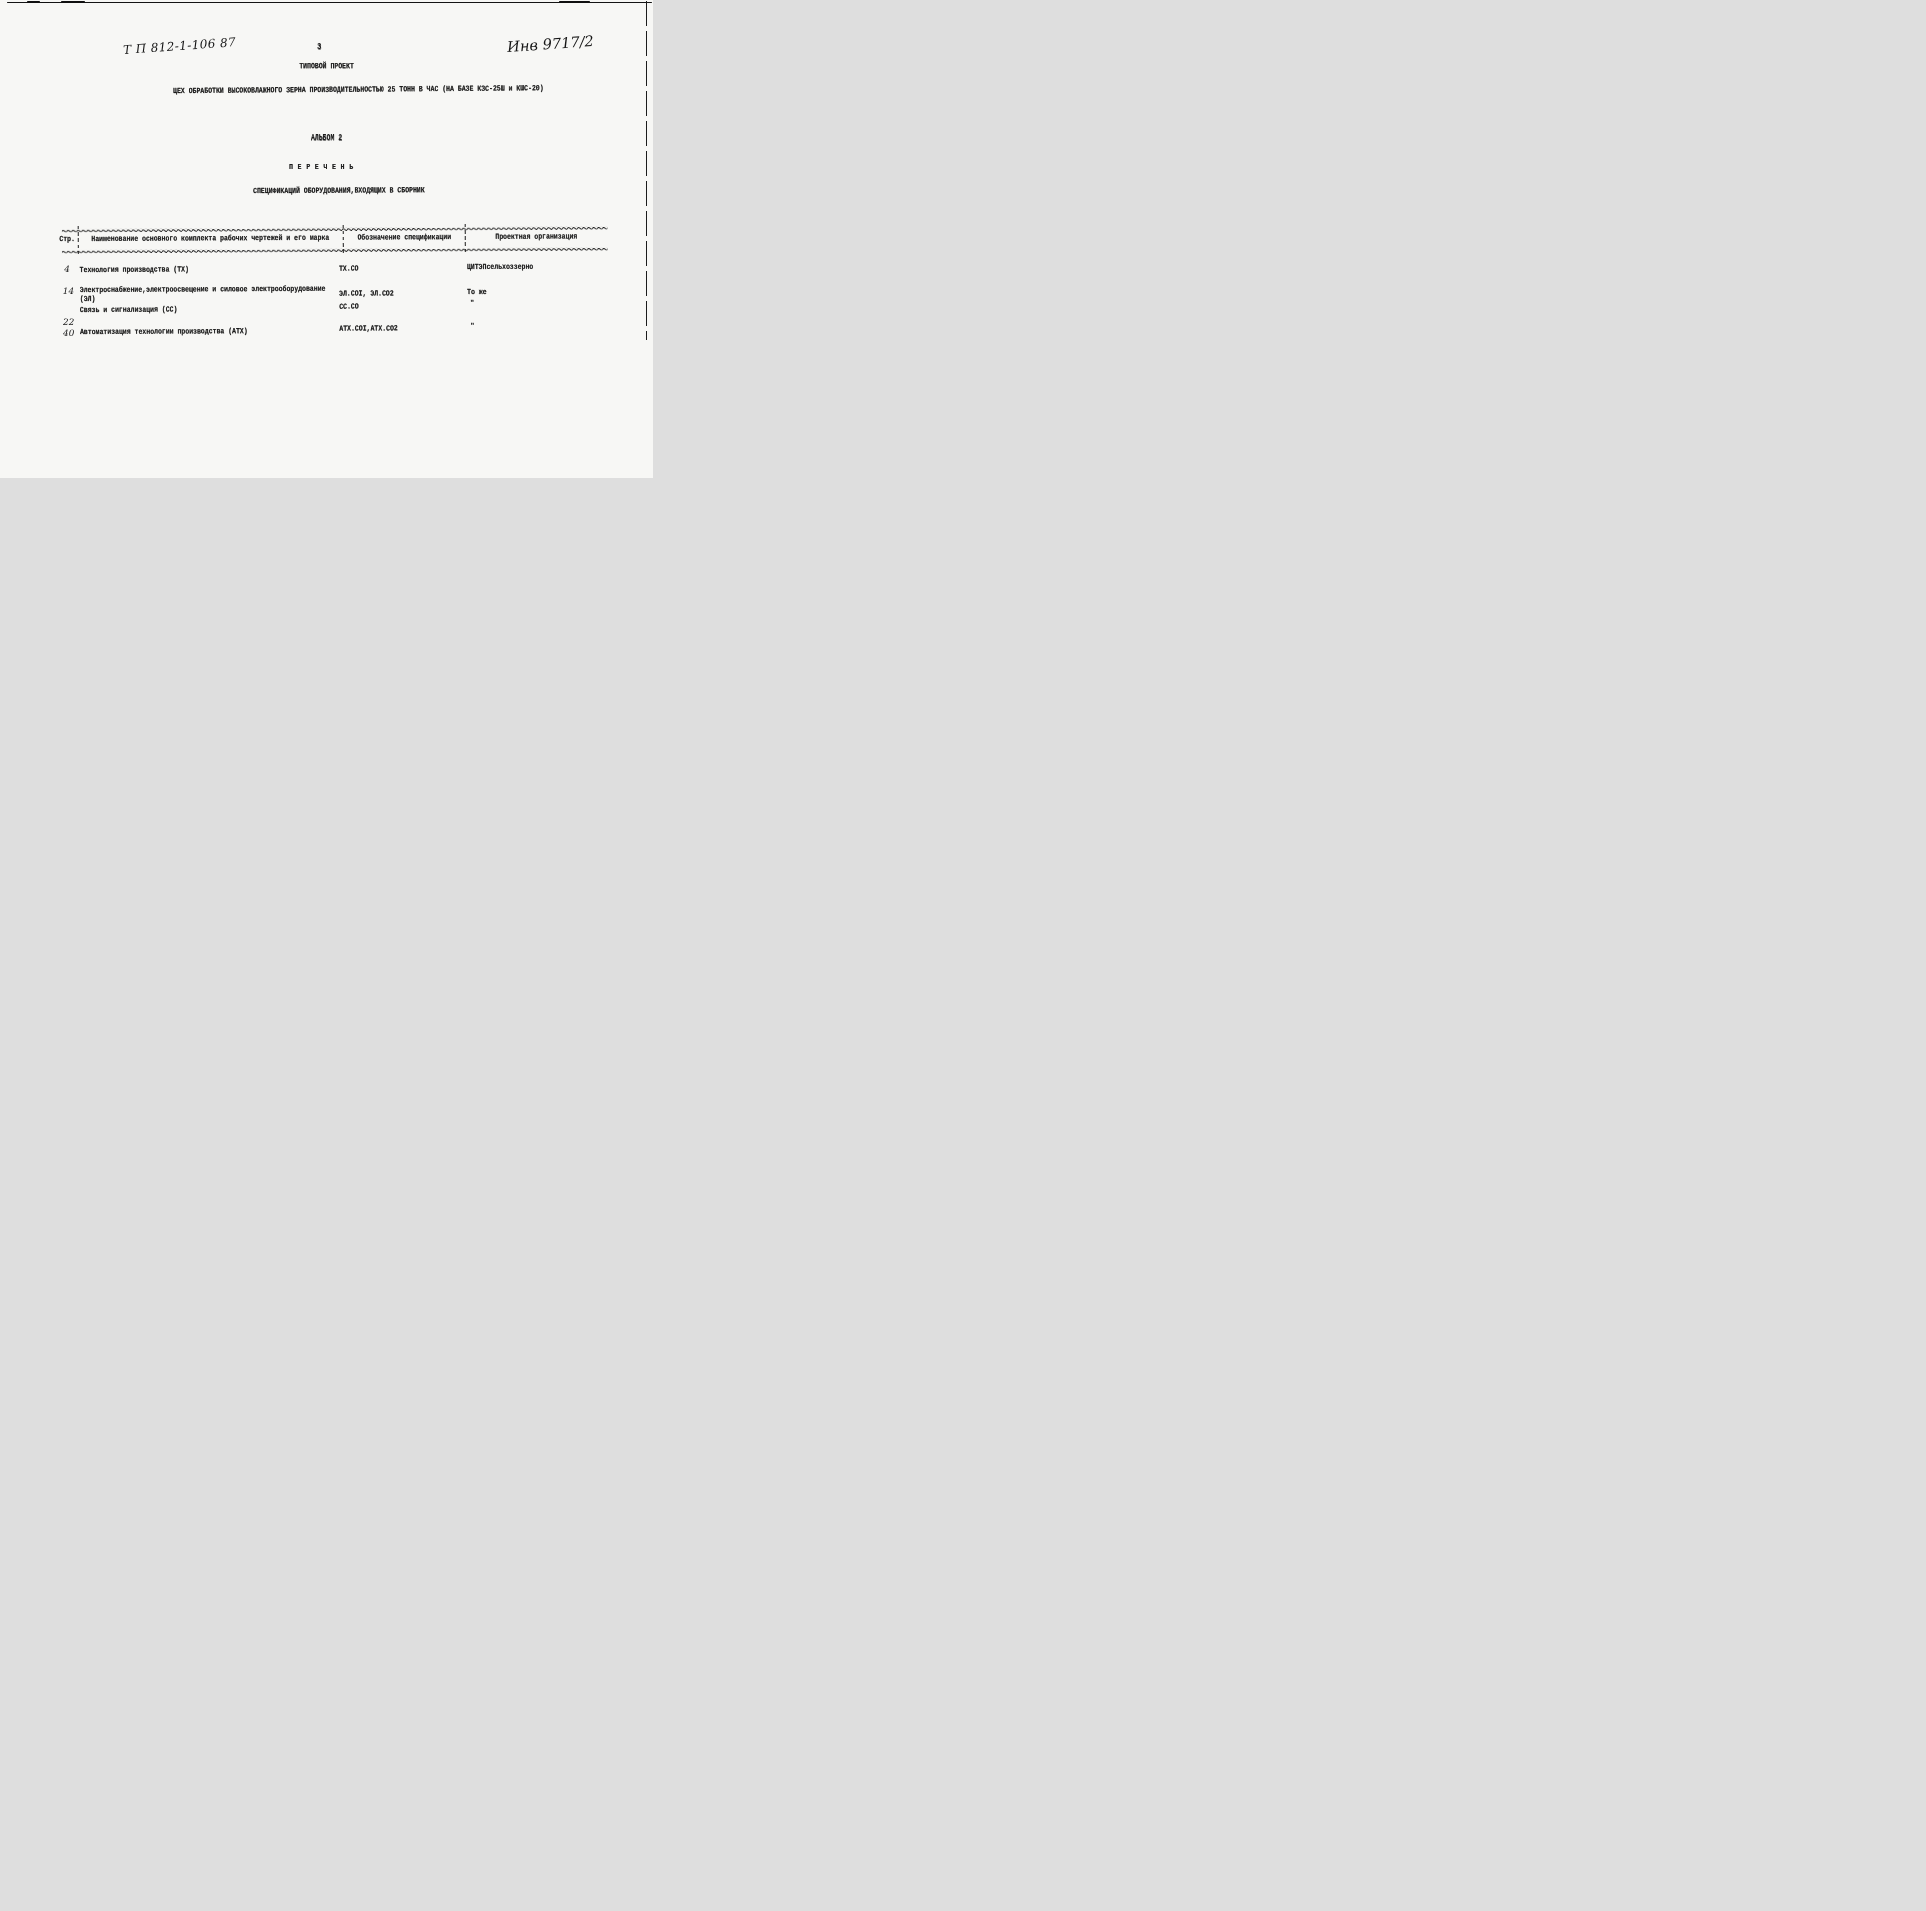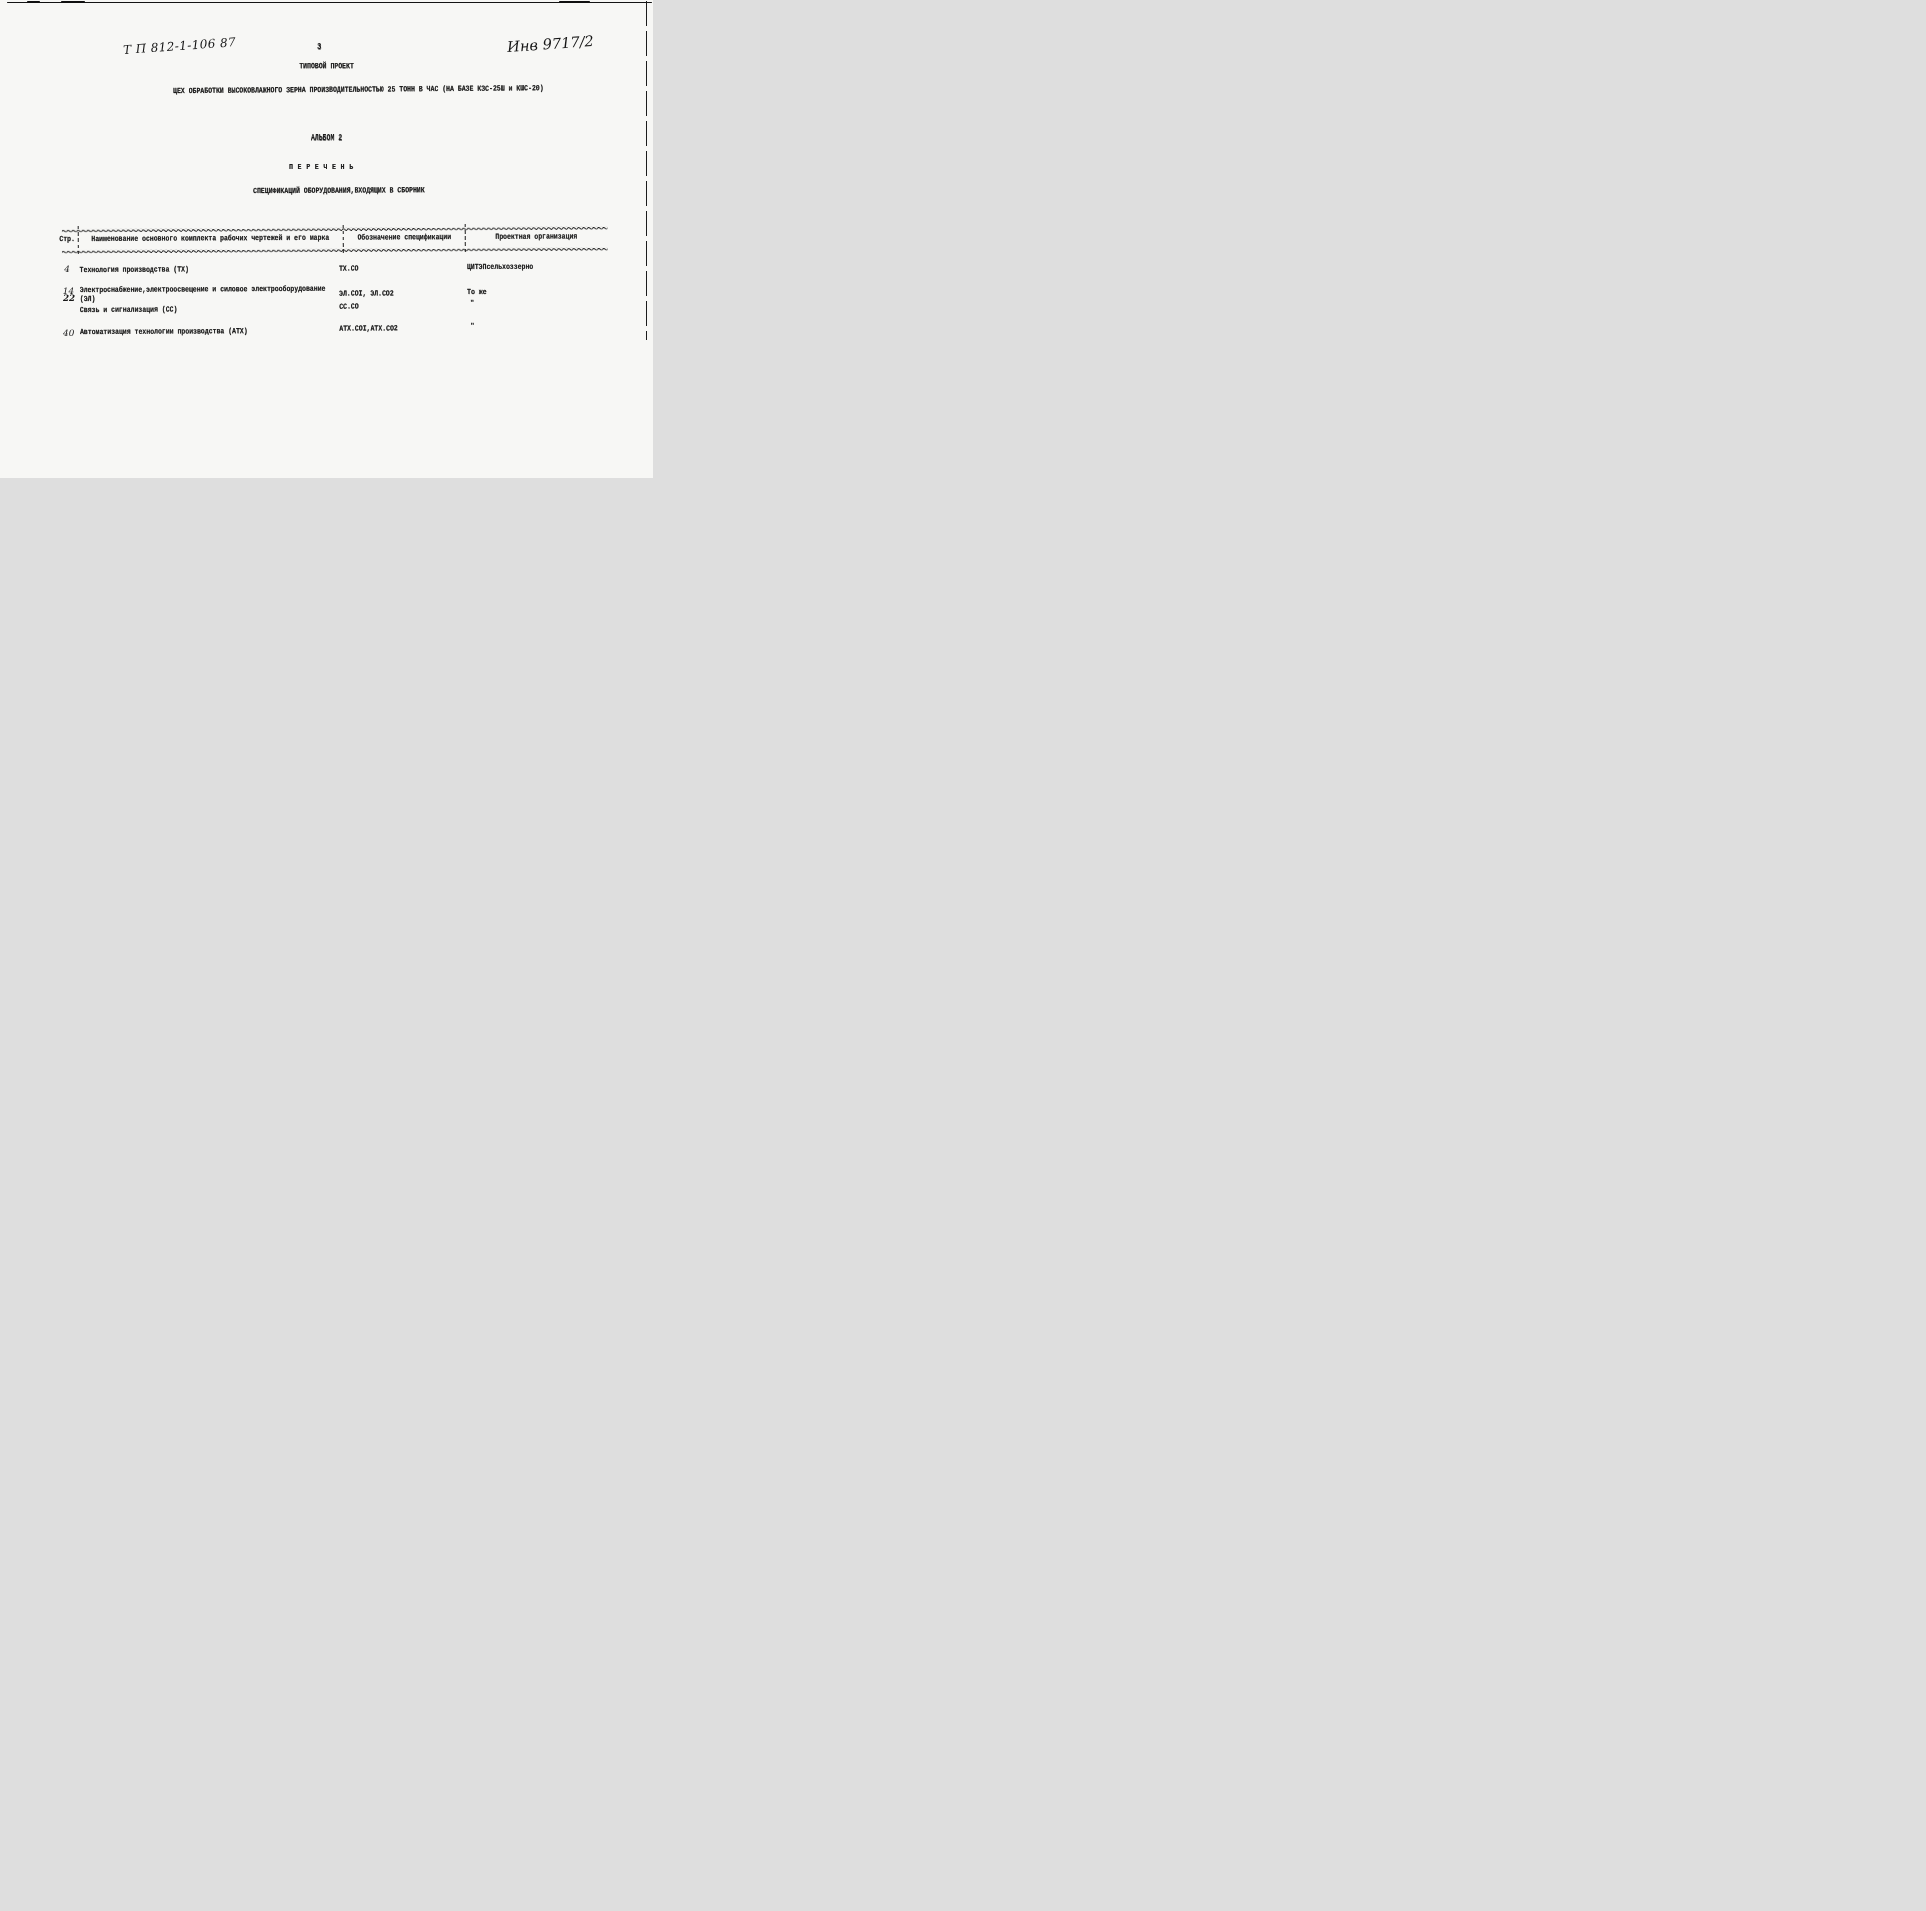--- a/index.html
+++ b/index.html
@@ -116,21 +116,21 @@
 
     <div>
       <span class="pnum" style="left:0.8px; top:57px;">14</span>
       <span class="tw cell stretch" style="left:17.7px; top:57px;">Электроснабжение,электроосвещение и силовое электрооборудование</span>
       <span class="tw cell stretch" style="left:17.7px; top:66px;">(ЭЛ)</span>
       <span class="tw cell stretch" style="left:277px; top:62px;">ЭЛ.СОI, ЭЛ.СО2</span>
       <span class="tw cell stretch" style="left:405px; top:61px;">То же</span>
     </div>
 
     <div>
-      <span class="pnum" style="left:0.8px; top:64px;font-weight:bold;">22</span>
+      <span class="pnum" style="left:0.8px; top:88px;">22</span>
       <span class="tw cell stretch" style="left:17.7px; top:77px;">Связь и сигнализация (СС)</span>
       <span class="tw cell stretch" style="left:277px; top:75px;">СС.СО</span>
       <span class="tw ditto" style="left:408px; top:72px;">"</span>
     </div>
 
     <div>
       <span class="pnum" style="left:0.8px; top:99px;">40</span>
       <span class="tw cell stretch" style="left:17.7px; top:99px;">Автоматизация технологии производства (АТХ)</span>
       <span class="tw cell stretch" style="left:277px; top:97px;">АТХ.СОI,АТХ.СО2</span>
       <span class="tw ditto" style="left:408px; top:95px;">"</span>

